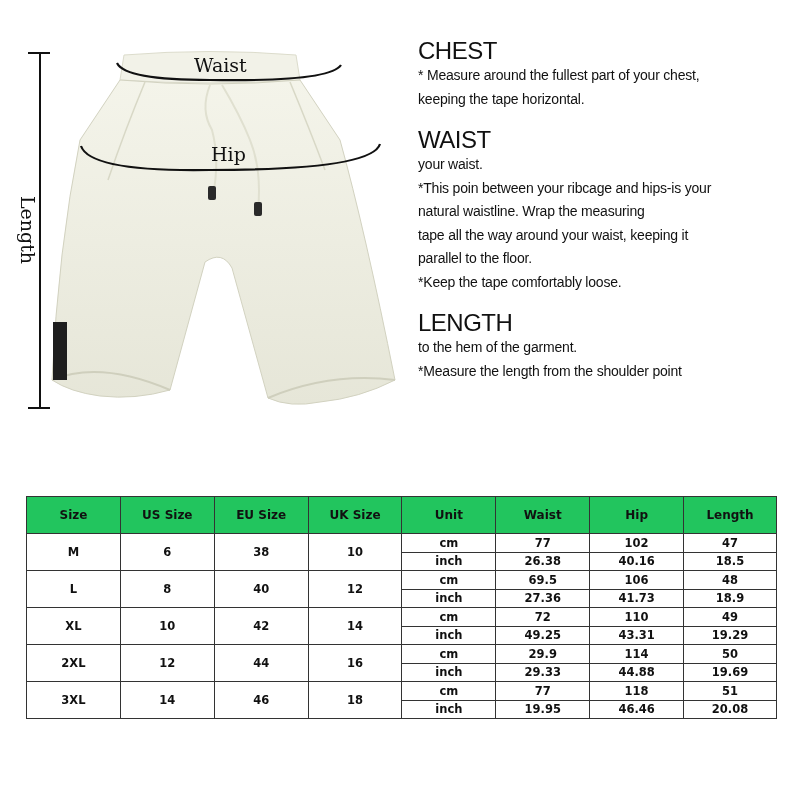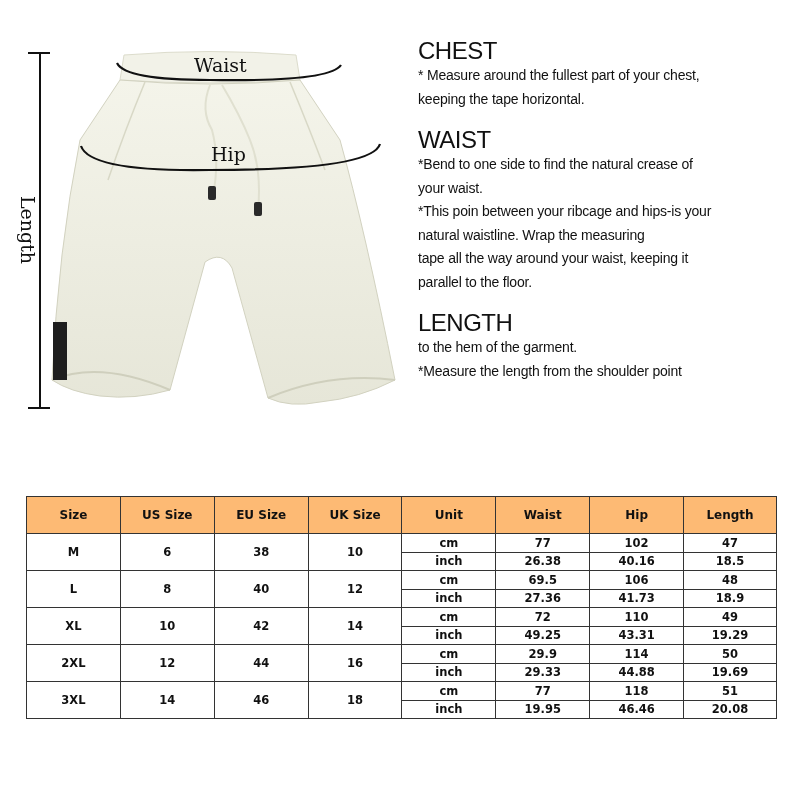--- a/index.html
+++ b/index.html
@@ -5,21 +5,21 @@
   html, body { margin:0; padding:0; background:#ffffff; }
   body { width:800px; height:800px; position:relative; overflow:hidden; font-family:"Liberation Sans", sans-serif; color:#111; }
   .photo { position:absolute; left:0; top:30px; width:410px; height:400px; }
   .len-label { position:absolute; left:8px; top:190px; width:40px; height:80px; font-family:"DejaVu Serif", serif; font-size:19px; color:#111; transform:rotate(90deg); transform-origin:center; display:flex; align-items:center; justify-content:center; white-space:nowrap; }
   .meas-label { position:absolute; font-family:"DejaVu Serif", serif; font-size:19px; color:#111; white-space:nowrap; }
   .guide { position:absolute; left:418px; top:38px; width:380px; }
   .section { margin-bottom:16px; }
   .sec-title { font-size:24px; font-weight:normal; color:#111; line-height:26px; letter-spacing:-0.5px; }
   .sec-line { font-size:14px; line-height:23.5px; color:#111; white-space:nowrap; letter-spacing:-0.2px; }
   table.size { position:absolute; left:26px; top:496px; width:751px; border-collapse:collapse; font-family:"DejaVu Sans", sans-serif; font-weight:bold; font-size:11.5px; text-align:center; }
-  table.size th { background:#fdba74; height:34px; border:1.5px solid #333; font-size:12px; font-weight:bold; color:#111; }
+  table.size th { background:#22c55e; height:34px; border:1.5px solid #333; font-size:12px; font-weight:bold; color:#111; }
   table.size td { border:1.5px solid #333; height:17.5px; padding:0; color:#111; }
 </style>
 </head>
 <body>
 
 <div class="photo">
   <svg width="410" height="400" viewBox="0 30 410 400">
     <defs>
       <linearGradient id="fab" x1="0" y1="0" x2="0" y2="1">
         <stop offset="0" stop-color="#f4f4ea"></stop>
@@ -58,26 +58,26 @@
 <div class="len-label">Length</div>
 
 <div class="guide">
   <div class="section">
     <div class="sec-title">CHEST</div>
     <div class="sec-line">* Measure around the fullest part of your chest,</div>
     <div class="sec-line">keeping the tape horizontal.</div>
   </div>
   <div class="section">
     <div class="sec-title">WAIST</div>
-    <div class="sec-line">*Bend to one side to find the natural crease of</div>
     <div class="sec-line">your waist.</div>
     <div class="sec-line">*This poin between your ribcage and hips-is your</div>
     <div class="sec-line">natural waistline. Wrap the measuring</div>
     <div class="sec-line">tape all the way around your waist, keeping it</div>
     <div class="sec-line">parallel to the floor.</div>
+    <div class="sec-line">*Keep the tape comfortably loose.</div>
   </div>
   <div class="section">
     <div class="sec-title">LENGTH</div>
     <div class="sec-line">to the hem of the garment.</div>
     <div class="sec-line">*Measure the length from the shoulder point</div>
   </div>
 </div>
 
 <table class="size">
   <colgroup>

